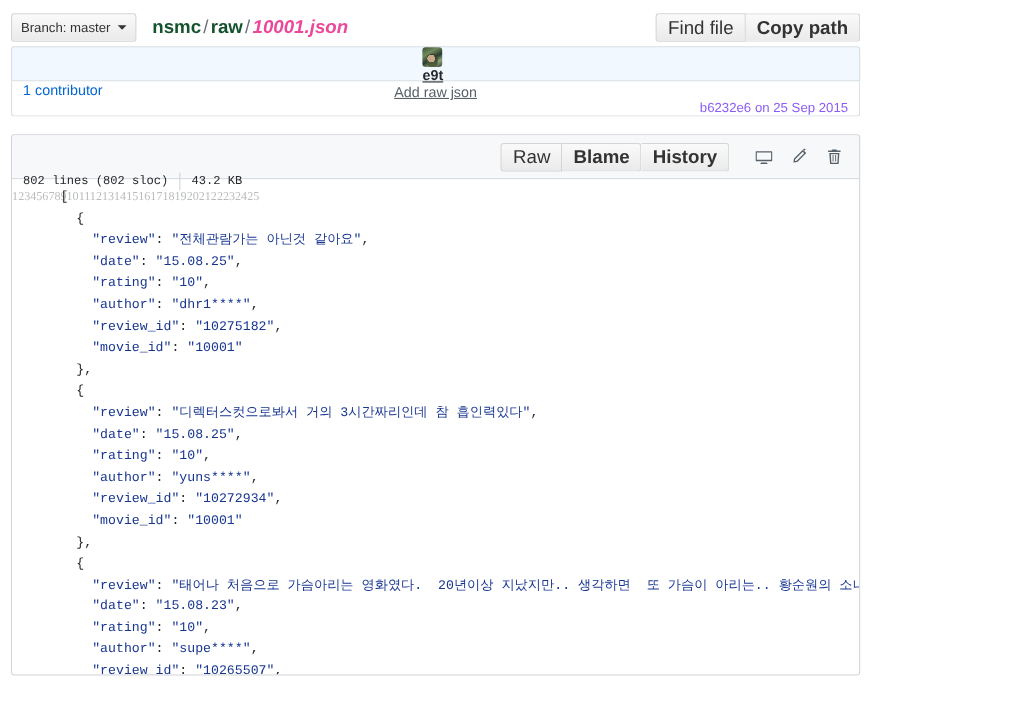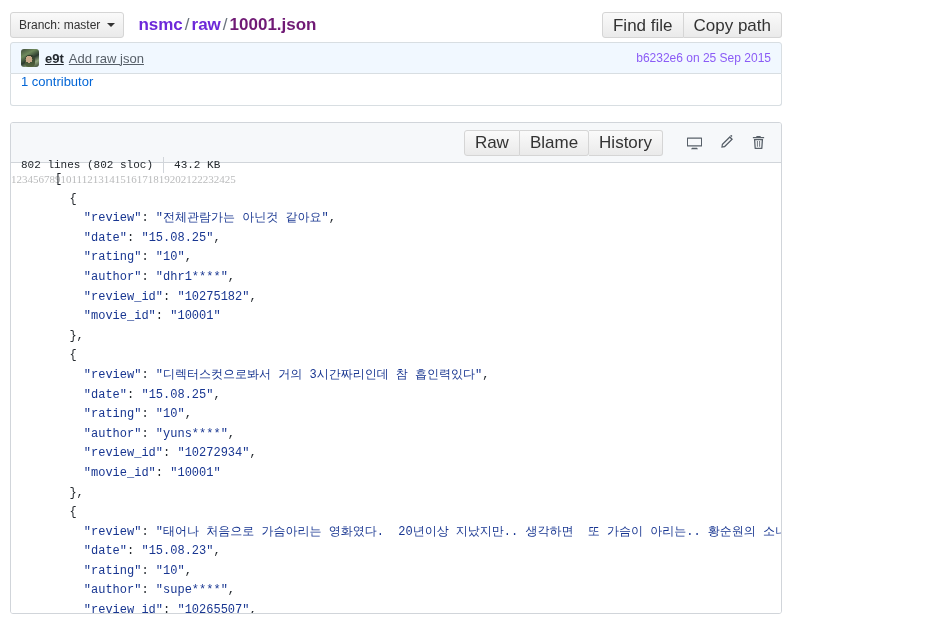--- a/index.html
+++ b/index.html
@@ -31,44 +31,44 @@
     display: inline-block; width: 0; height: 0;
     border-left: 4px solid transparent; border-right: 4px solid transparent;
     border-top: 4px solid #333; margin-left: 2px;
   }
   .breadcrumb {
     margin-left: 14px;
     font-size: 17px; font-weight: bold;
     color: #24292e;
     white-space: nowrap;
   }
-  .breadcrumb a { color: #6d28d9; text-decoration: none; }
+  .breadcrumb a { color: #14532d; text-decoration: none; }
   .breadcrumb .sep { color: #6a737d; font-weight: normal; padding: 0 2px; }
-  .breadcrumb .final { color: #701a75; font-weight: bold; }
+  .breadcrumb .final { color: #ec4899; font-weight: bold; font-style: italic; }
 
   .nav-right { margin-left: auto; display: flex; }
   .btn-group { display: flex; }
   .btn {
     height: 26px; padding: 0 10px;
     display: inline-flex; align-items: center;
     border: 1px solid #d5d5d5;
     background: linear-gradient(#fafafa, #eaeaea);
     font-size: 17px; color: #333; line-height: 1;
     white-space: nowrap;
   }
   .btn-group .btn:first-child { border-radius: 3px 0 0 3px; }
-  .btn-group .btn + .btn { border-left: 0; border-radius: 0 3px 3px 0; }
+  .btn-group .btn + .btn { border-left: 0; border-radius: 0 3px 3px 0; font-weight: bold; }
 
   
   .commit-box {
     border: 1px solid #d8dee2; border-radius: 3px 3px 0 0;
     background: #f1f8ff;
     height: 32px; display: flex; align-items: center;
     padding: 0 10px;
-    font-size: 13px; color: #586069;
+    font-size: 13px; color: #586069; flex-direction: column;
   }
   .avatar {
     width: 18px; height: 18px; border-radius: 3px; margin-right: 6px;
     background: linear-gradient(150deg,#3d4a3a 0%, #6f8a5c 30%, #2b3a2f 55%, #8fa37c 75%, #364230 100%);
     position: relative; overflow: hidden; flex: none;
   }
   .avatar::after {
     content:""; position:absolute; left:4px; top:6px; width:10px; height:12px;
     background: radial-gradient(circle at 40% 35%, #caa98a 0 35%, rgba(0,0,0,0) 36%),
                 linear-gradient(#2e3b2a, #55663f);

